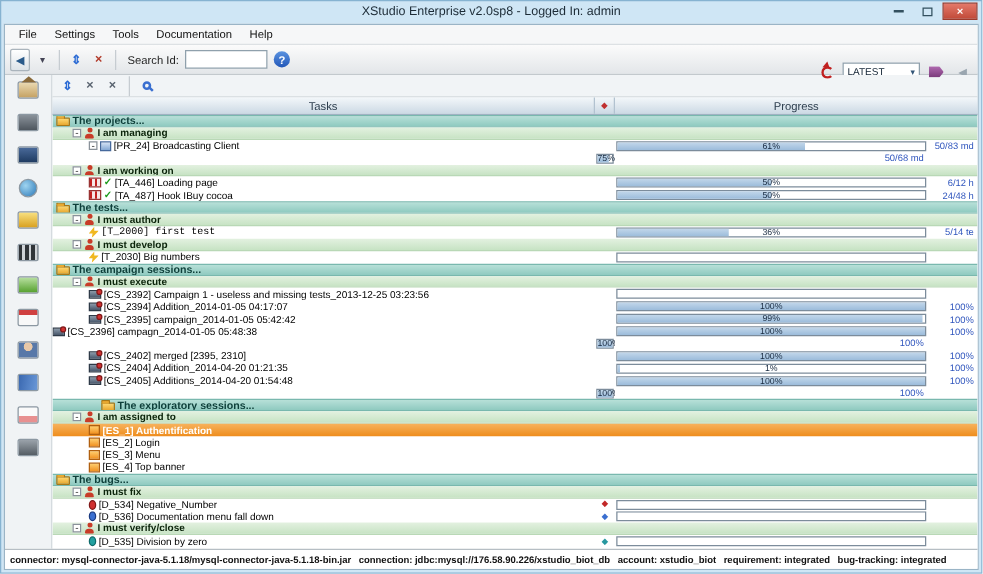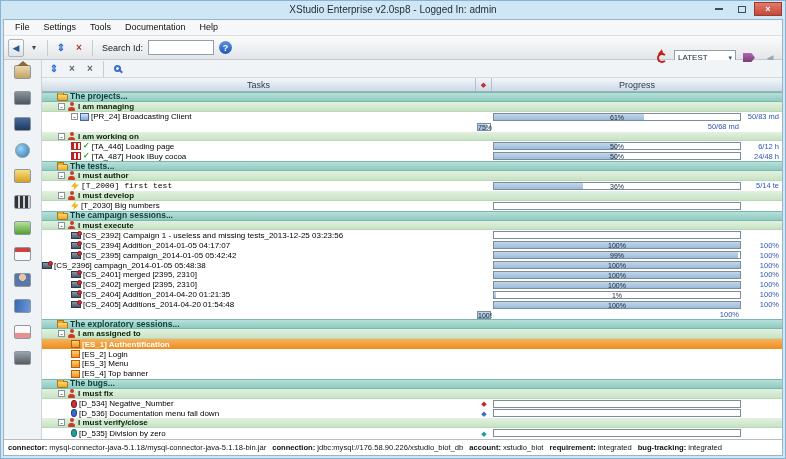--- a/index.html
+++ b/index.html
@@ -65,21 +65,21 @@
   .theader{height:14px;flex:0 0 14px;display:grid;grid-template-columns:434px 16px 1fr;background:linear-gradient(#f3f7fa,#ccd9e4);border-bottom:1px solid #9fb2c2;}
   .hcell{font-size:9px;color:#2c3d4d;display:flex;align-items:center;justify-content:center;border-right:1px solid #b2c2d0;overflow:hidden;}
   .hcell:last-child{border-right:none;}
   .hdr-dia{font-size:7px;color:#c03030;line-height:7px;}
   
   .tree{flex:1;background:#fff;overflow:hidden;}
   .trow{display:grid;grid-template-columns:434px 16px 250px 1fr;height:9.9px;align-items:center;}
   .trow .cell{overflow:hidden;white-space:nowrap;height:100%;display:flex;align-items:center;}
   .cell.tasks{gap:2px;}
   .lbl{font-size:8px;color:#000;line-height:9px;}
-  .trow.section{background:linear-gradient(180deg,#b7e0d8,#8fcac0);border-top:1px solid #79b8ae;border-bottom:1px solid #79b8ae;padding-left:12px;}
+  .trow.section{background:linear-gradient(180deg,#b7e0d8,#8fcac0);border-top:1px solid #79b8ae;border-bottom:1px solid #79b8ae;}
   .trow.section .lbl{font-weight:bold;color:#0e3f3a;font-size:8.5px;}
   .trow.group{background:linear-gradient(180deg,#e3f1e0,#c7e3c4);border-bottom:1px solid #b9d8b6;}
   .trow.group .lbl{font-weight:bold;color:#0a230a;}
   .trow.selected{background:linear-gradient(#f7b25c,#ee8d1d);}
   .trow.selected .lbl{color:#fff;font-weight:bold;}
   .expander{flex:0 0 7px;width:7px;height:7px;border:1px solid #8a929a;background:#fff;font-size:8px;line-height:5px;text-align:center;color:#333;}
   .cell.flag{justify-content:center;}
   .dia{font-size:7px;line-height:7px;}
   .cell.prog{padding:0 1px;}
   .pbar{position:relative;width:100%;height:8px;border:1px solid #7c8c9b;background:#fff;}
@@ -98,21 +98,21 @@
   .ic-task{width:10px;height:8px;border:1px solid #933;background:repeating-linear-gradient(90deg,#c22020 0 2px,#f6e6e6 2px 4px);}
   .ic-check{color:#1a9a1a;font-weight:bold;font-size:8px;line-height:8px;}
   .ic-test{width:8px;height:9px;background:#f0b820;clip-path:polygon(55% 0,0 60%,38% 60%,30% 100%,100% 35%,55% 35%);}
   .ic-campaign{position:relative;width:10px;height:7px;background:linear-gradient(#8b9aaa,#47566a);border:1px solid #2e3a48;}
   .ic-campaign::after{content:"";position:absolute;right:-2px;top:-2px;width:3px;height:3px;border-radius:50%;background:#d03030;border:1px solid #801818;}
   .ic-exploratory{width:9px;height:8px;background:linear-gradient(#ffcf70,#f09020);border:1px solid #b06010;}
   .ic-bug-red{width:6px;height:8px;border-radius:50%;background:#d03030;border:1px solid #801818;}
   .ic-bug-blue{width:6px;height:8px;border-radius:50%;background:#3a6fd0;border:1px solid #1a3a80;}
   .ic-bug-green{width:6px;height:8px;border-radius:50%;background:#22a0a0;border:1px solid #0e6a6a;}
   
-  .statusbar{height:16px;flex:0 0 16px;background:#fff;border-top:1px solid #b6bec4;font-size:7.6px;color:#111;display:flex;align-items:center;padding:0 4px;white-space:nowrap;overflow:hidden;}
+  .statusbar{height:16px;flex:0 0 16px;background:#fff;border-top:1px solid #b6bec4;font-size:7.6px;color:#111;display:flex;align-items:center;padding:0 4px;white-space:nowrap;overflow:hidden;font-weight:bold;}
   .statusbar b{margin-right:2px;}
   .statusbar span{margin-right:6px;}
 </style>
 </head>
 <body>
 
 <div class="window">
   <div class="titlebar">
     <div class="title">XStudio Enterprise v2.0sp8 - Logged In: admin</div>
     <div class="winbtns">
@@ -444,24 +444,20 @@
               <div class="cell flag"></div>
               <div class="cell prog">
                 <div class="pbar">
                   <div class="pfill" style="width: 100%;"></div>
                   <div class="ptxt">100%</div>
                 </div>
               </div>
               <div class="cell val">100%</div>
             </div>
             <div class="trow item">
-              <div class="cell tasks" style="padding-left: 29px;">
-                <span class="ic ic-campaign"></span>
-                <span class="lbl">[CS_2401] merged [2395, 2310]</span>
-              </div>
               <div class="cell flag"></div>
               <div class="cell prog">
                 <div class="pbar">
                   <div class="pfill" style="width: 100%;"></div>
                   <div class="ptxt">100%</div>
                 </div>
               </div>
               <div class="cell val">100%</div>
             </div>
             <div class="trow item">
@@ -510,21 +506,21 @@
               <div class="cell flag"></div>
               <div class="cell prog">
                 <div class="pbar">
                   <div class="pfill" style="width: 100%;"></div>
                   <div class="ptxt">100%</div>
                 </div>
               </div>
               <div class="cell val">100%</div>
             </div>
             <div class="trow section">
-              <div class="cell tasks" style="padding-left: 3px;">
+              <div class="cell tasks" style="padding-left: 3px; margin-left: 36px;">
                 <span class="ic ic-folder"></span>
                 <span class="lbl">The exploratory sessions...</span>
               </div>
               <div class="cell flag"></div>
               <div class="cell prog"></div>
               <div class="cell val"></div>
             </div>
             <div class="trow group">
               <div class="cell tasks" style="padding-left: 16px;">
                 <span class="expander">-</span>

